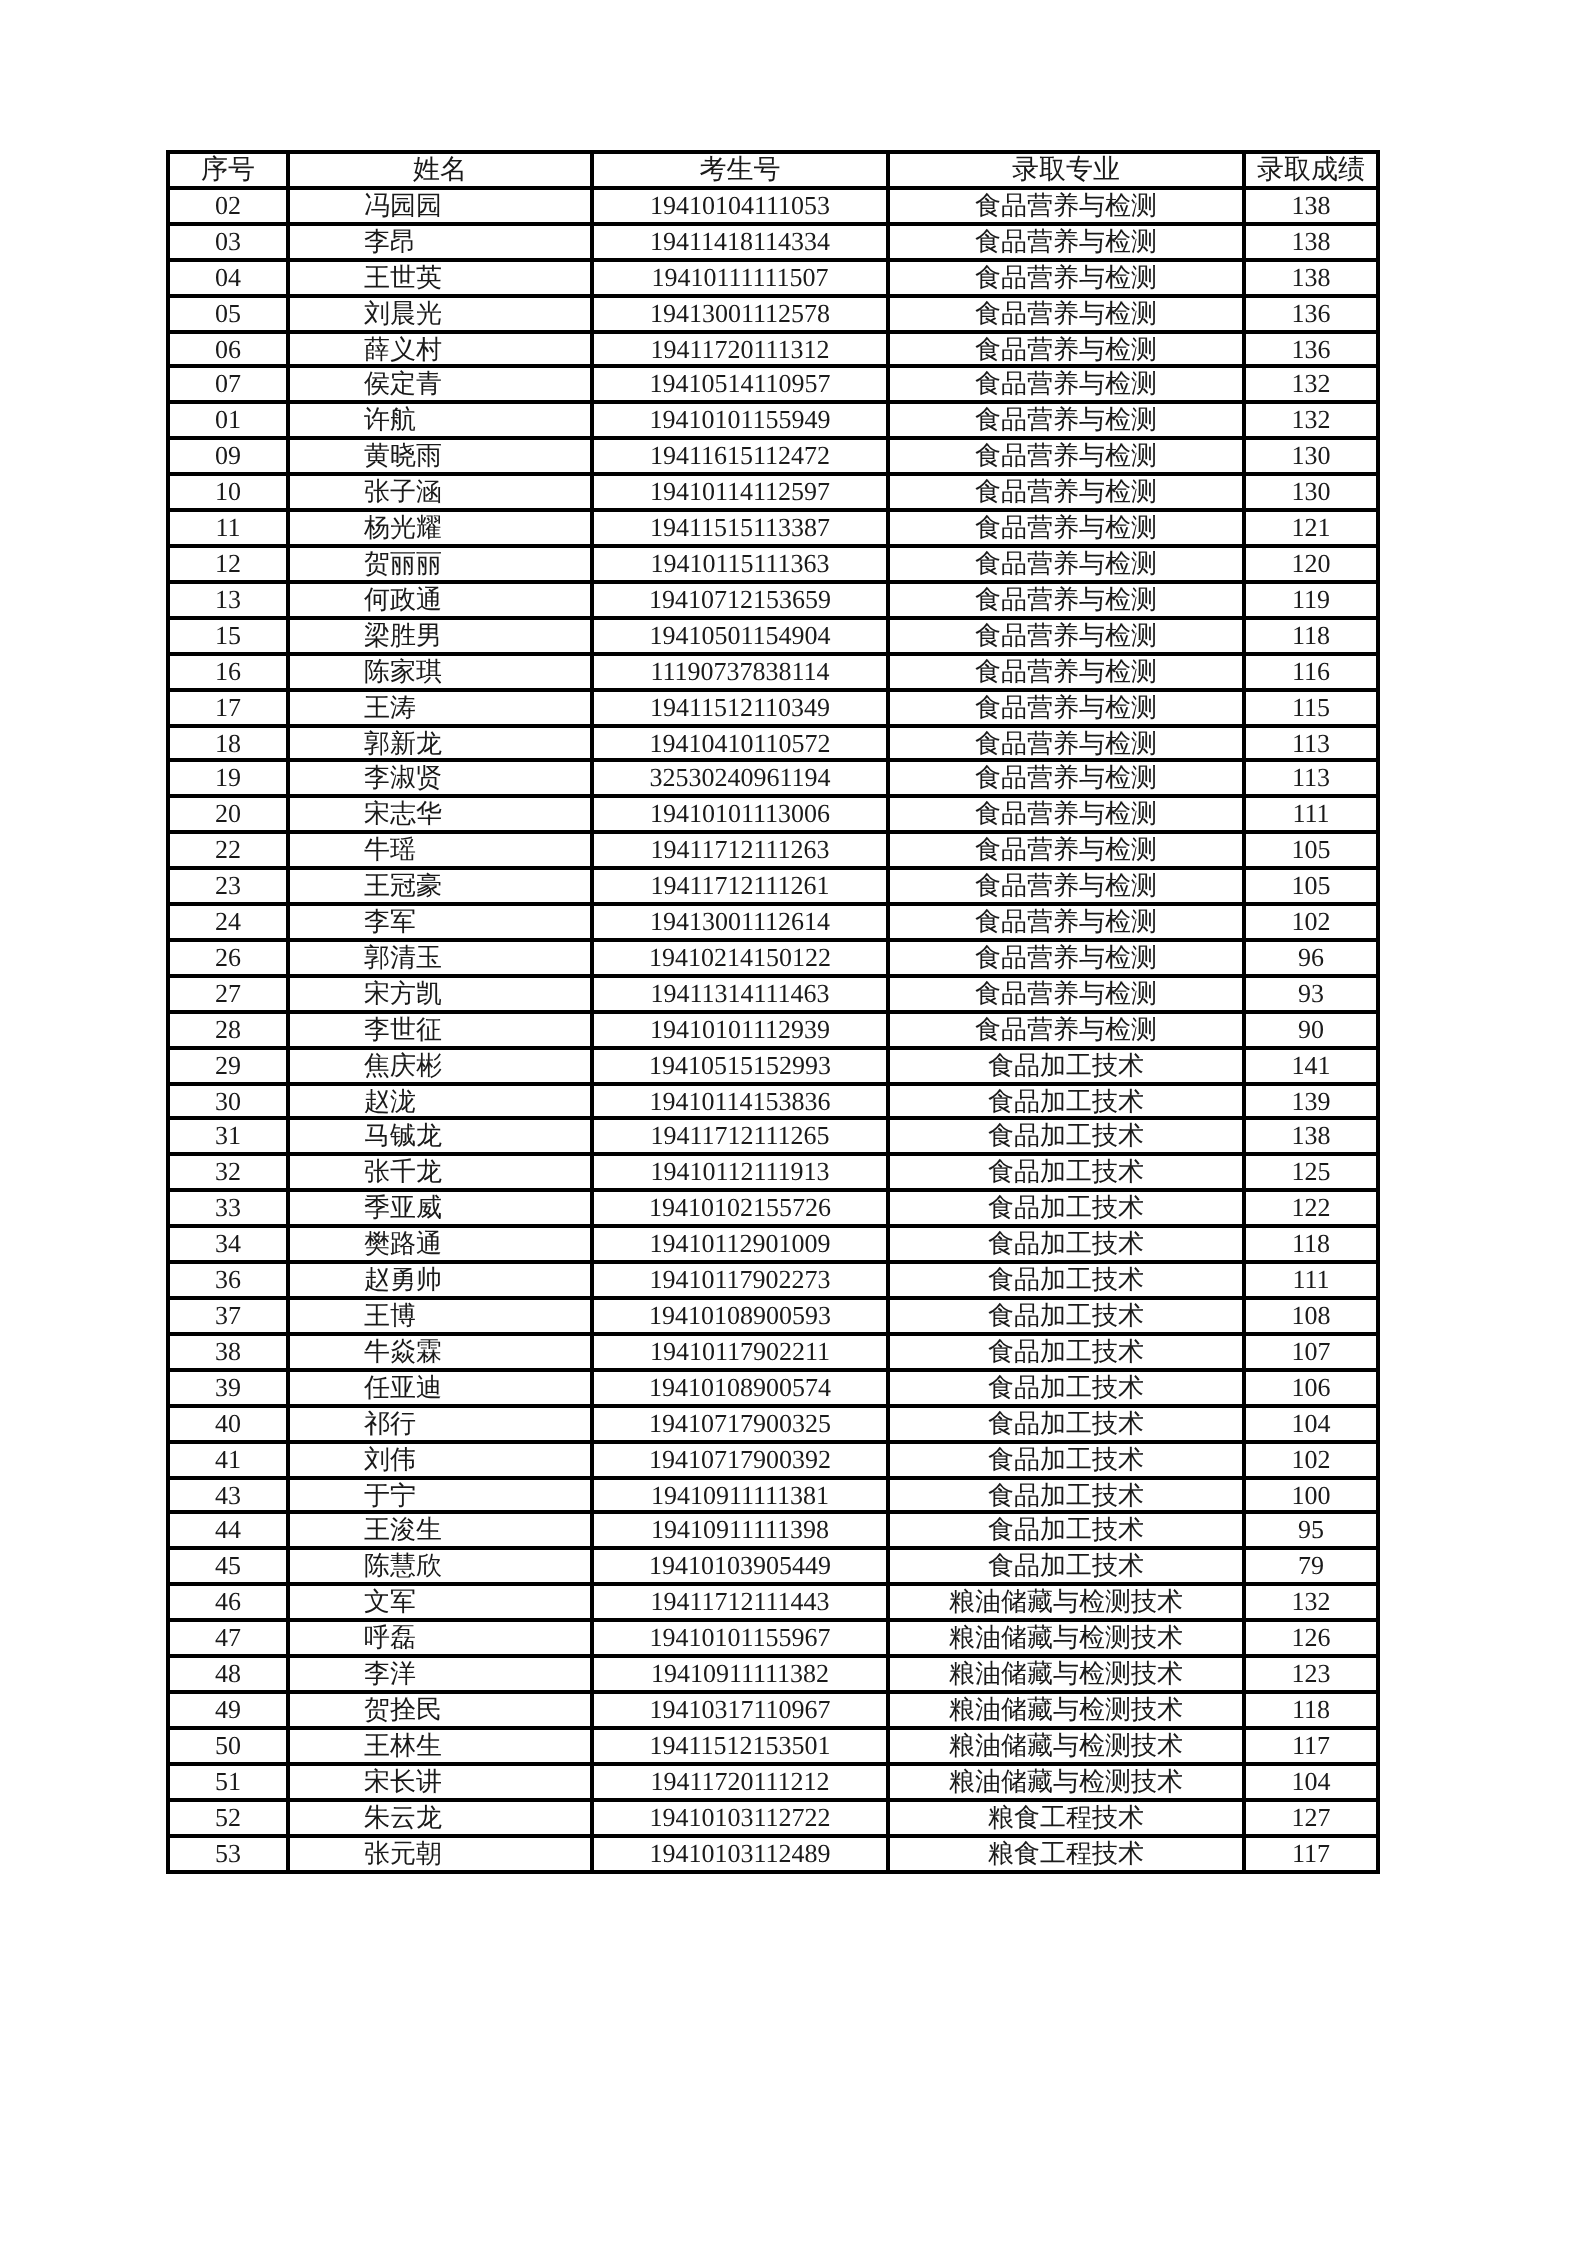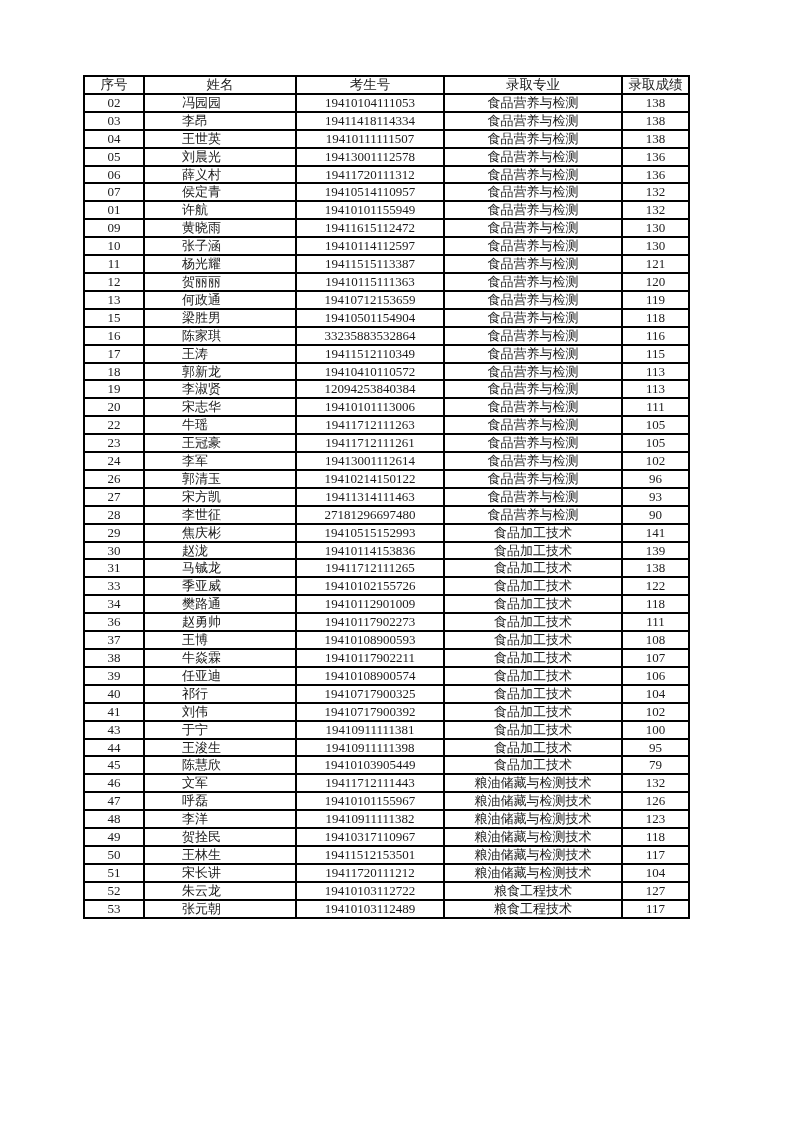--- a/index.html
+++ b/index.html
@@ -161,42 +161,42 @@
         <tr>
           <td class="col0">15</td>
           <td class="col1">梁胜男</td>
           <td class="col2">19410501154904</td>
           <td class="col3">食品营养与检测</td>
           <td class="col4">118</td>
         </tr>
         <tr>
           <td class="col0">16</td>
           <td class="col1">陈家琪</td>
-          <td class="col2">33235883532864</td>
+          <td class="col2">11190737838114</td>
           <td class="col3">食品营养与检测</td>
           <td class="col4">116</td>
         </tr>
         <tr>
           <td class="col0">17</td>
           <td class="col1">王涛</td>
           <td class="col2">19411512110349</td>
           <td class="col3">食品营养与检测</td>
           <td class="col4">115</td>
         </tr>
         <tr>
           <td class="col0">18</td>
           <td class="col1">郭新龙</td>
           <td class="col2">19410410110572</td>
           <td class="col3">食品营养与检测</td>
           <td class="col4">113</td>
         </tr>
         <tr>
           <td class="col0">19</td>
           <td class="col1">李淑贤</td>
-          <td class="col2">12094253840384</td>
+          <td class="col2">32530240961194</td>
           <td class="col3">食品营养与检测</td>
           <td class="col4">113</td>
         </tr>
         <tr>
           <td class="col0">20</td>
           <td class="col1">宋志华</td>
           <td class="col2">19410101113006</td>
           <td class="col3">食品营养与检测</td>
           <td class="col4">111</td>
         </tr>
@@ -231,21 +231,21 @@
         <tr>
           <td class="col0">27</td>
           <td class="col1">宋方凯</td>
           <td class="col2">19411314111463</td>
           <td class="col3">食品营养与检测</td>
           <td class="col4">93</td>
         </tr>
         <tr>
           <td class="col0">28</td>
           <td class="col1">李世征</td>
-          <td class="col2">27181296697480</td>
+          <td class="col2">19410101112939</td>
           <td class="col3">食品营养与检测</td>
           <td class="col4">90</td>
         </tr>
         <tr>
           <td class="col0">29</td>
           <td class="col1">焦庆彬</td>
           <td class="col2">19410515152993</td>
           <td class="col3">食品加工技术</td>
           <td class="col4">141</td>
         </tr>
@@ -255,20 +255,27 @@
           <td class="col2">19410114153836</td>
           <td class="col3">食品加工技术</td>
           <td class="col4">139</td>
         </tr>
         <tr>
           <td class="col0">31</td>
           <td class="col1">马铖龙</td>
           <td class="col2">19411712111265</td>
           <td class="col3">食品加工技术</td>
           <td class="col4">138</td>
+        </tr>
+        <tr>
+          <td class="col0">32</td>
+          <td class="col1">张千龙</td>
+          <td class="col2">19410112111913</td>
+          <td class="col3">食品加工技术</td>
+          <td class="col4">125</td>
         </tr>
         <tr>
           <td class="col0">33</td>
           <td class="col1">季亚威</td>
           <td class="col2">19410102155726</td>
           <td class="col3">食品加工技术</td>
           <td class="col4">122</td>
         </tr>
         <tr>
           <td class="col0">34</td>

